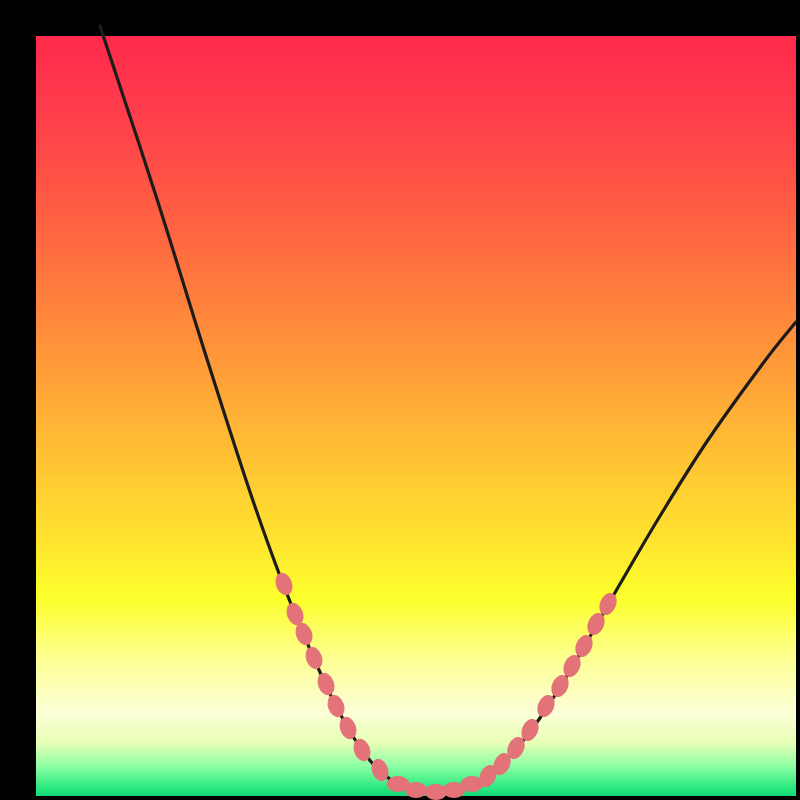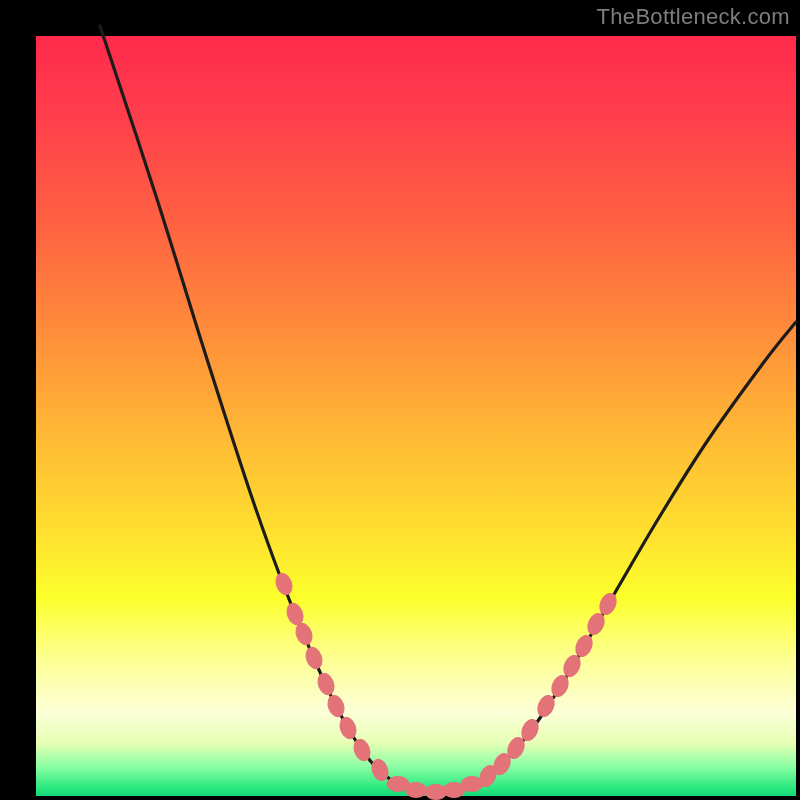--- a/index.html
+++ b/index.html
@@ -101,14 +101,13 @@
           <ellipse cx="494" cy="694" rx="7.5" ry="11" class="bead" transform="rotate(24 494 694)"></ellipse>
           <ellipse cx="510" cy="670" rx="7.5" ry="11" class="bead" transform="rotate(24 510 670)"></ellipse>
           <ellipse cx="524" cy="650" rx="7.5" ry="11" class="bead" transform="rotate(24 524 650)"></ellipse>
           <ellipse cx="536" cy="630" rx="7.5" ry="11" class="bead" transform="rotate(24 536 630)"></ellipse>
           <ellipse cx="548" cy="610" rx="7.5" ry="11" class="bead" transform="rotate(24 548 610)"></ellipse>
           <ellipse cx="560" cy="588" rx="7.5" ry="11" class="bead" transform="rotate(24 560 588)"></ellipse>
           <ellipse cx="572" cy="568" rx="7.5" ry="11" class="bead" transform="rotate(24 572 568)"></ellipse>
         </g>
     </svg>
   </div>
-  <div class="watermark">TheBottleneck.com</div>
 </div>
 
 </body></html>

